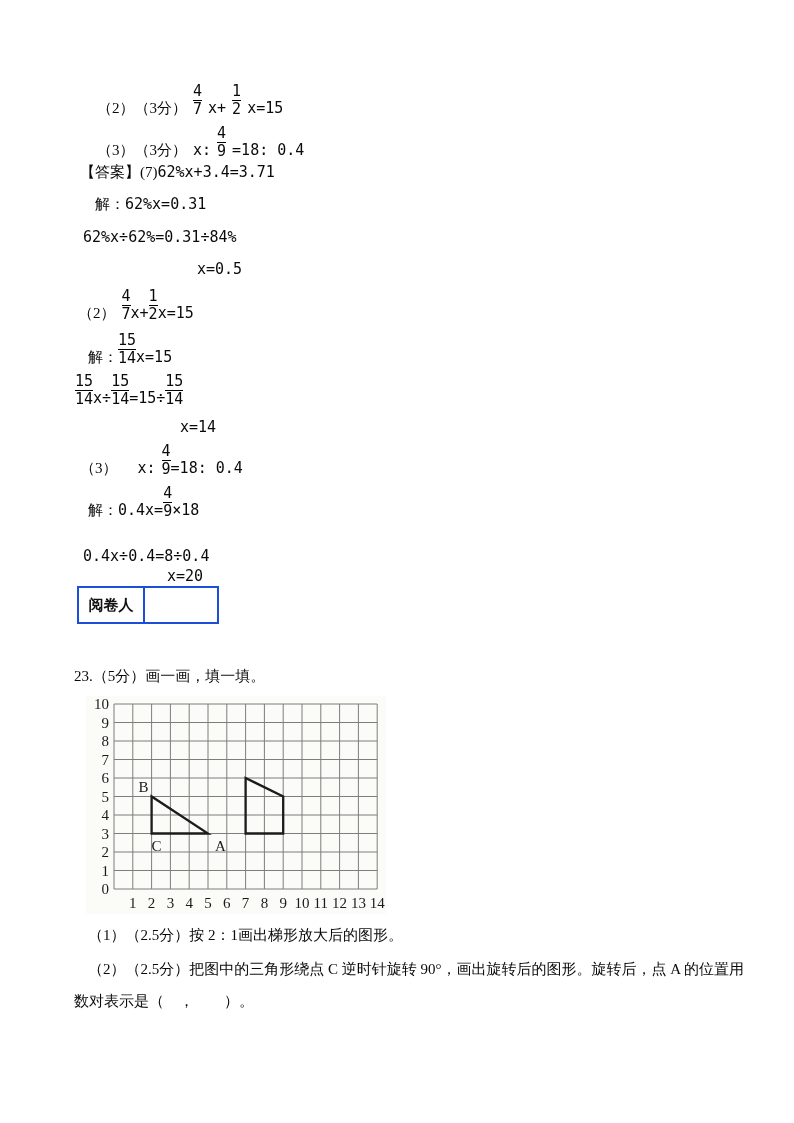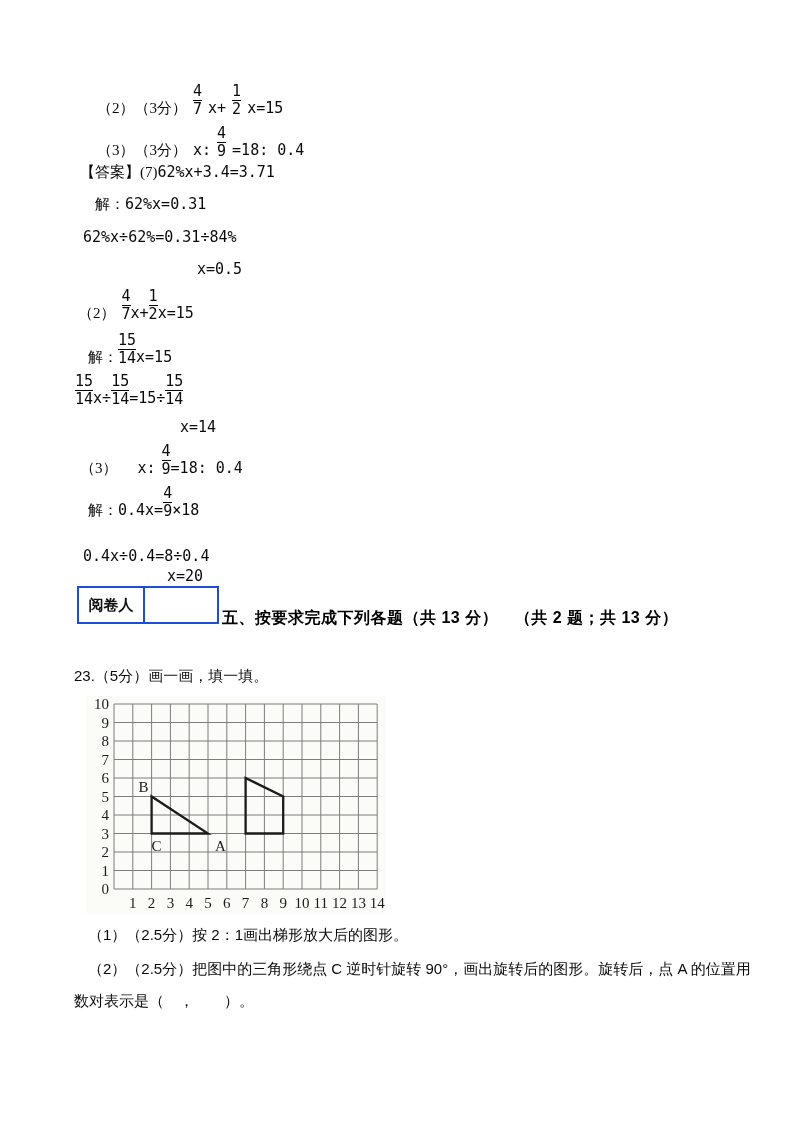--- a/index.html
+++ b/index.html
@@ -22,21 +22,21 @@
   .gtable td.lblc{width:62px;}
   .gtable td.valc{width:70px;}
 
   
   .sec{position:absolute;left:222px;top:608px;white-space:nowrap;
        font-family:"Liberation Sans",sans-serif;font-weight:700;font-size:16px;
        letter-spacing:.5px;color:#000;}
 
   
   .plain{position:absolute;font-size:15px;line-height:20px;white-space:pre;color:#0a0a0a;
-         font-family:Liberation Sans, sans-serif;}
+         font-family:Liberation Serif, serif;}
 
   
   .fig{position:absolute;left:86px;top:696px;width:300px;height:218px;background:#fbfbf7;}
   .fig svg{display:block}
 </style>
 </head>
 <body>
 
 <div class="page">
 
@@ -123,21 +123,20 @@
 
   <table class="gtable">
     <tbody>
       <tr>
         <td class="lblc">阅卷人</td>
         <td class="valc"></td>
       </tr>
     </tbody>
   </table>
 
-  <div class="sec">五、按要求完成下列各题（共 13 分）　（共 2 题；共 13 分）</div>
 
   <div class="plain" style="left:74px;top:666px">23.（5分）画一画，填一填。</div>
 
   <div class="fig">
     <svg id="grid-svg" width="300" height="218">
         <line x1="28" y1="193" x2="28" y2="8" stroke="#7d7d7d" stroke-width="1"></line>
         <line x1="46.8" y1="193" x2="46.8" y2="8" stroke="#7d7d7d" stroke-width="1"></line>
         <line x1="65.6" y1="193" x2="65.6" y2="8" stroke="#7d7d7d" stroke-width="1"></line>
         <line x1="84.4" y1="193" x2="84.4" y2="8" stroke="#7d7d7d" stroke-width="1"></line>
         <line x1="103.2" y1="193" x2="103.2" y2="8" stroke="#7d7d7d" stroke-width="1"></line>

